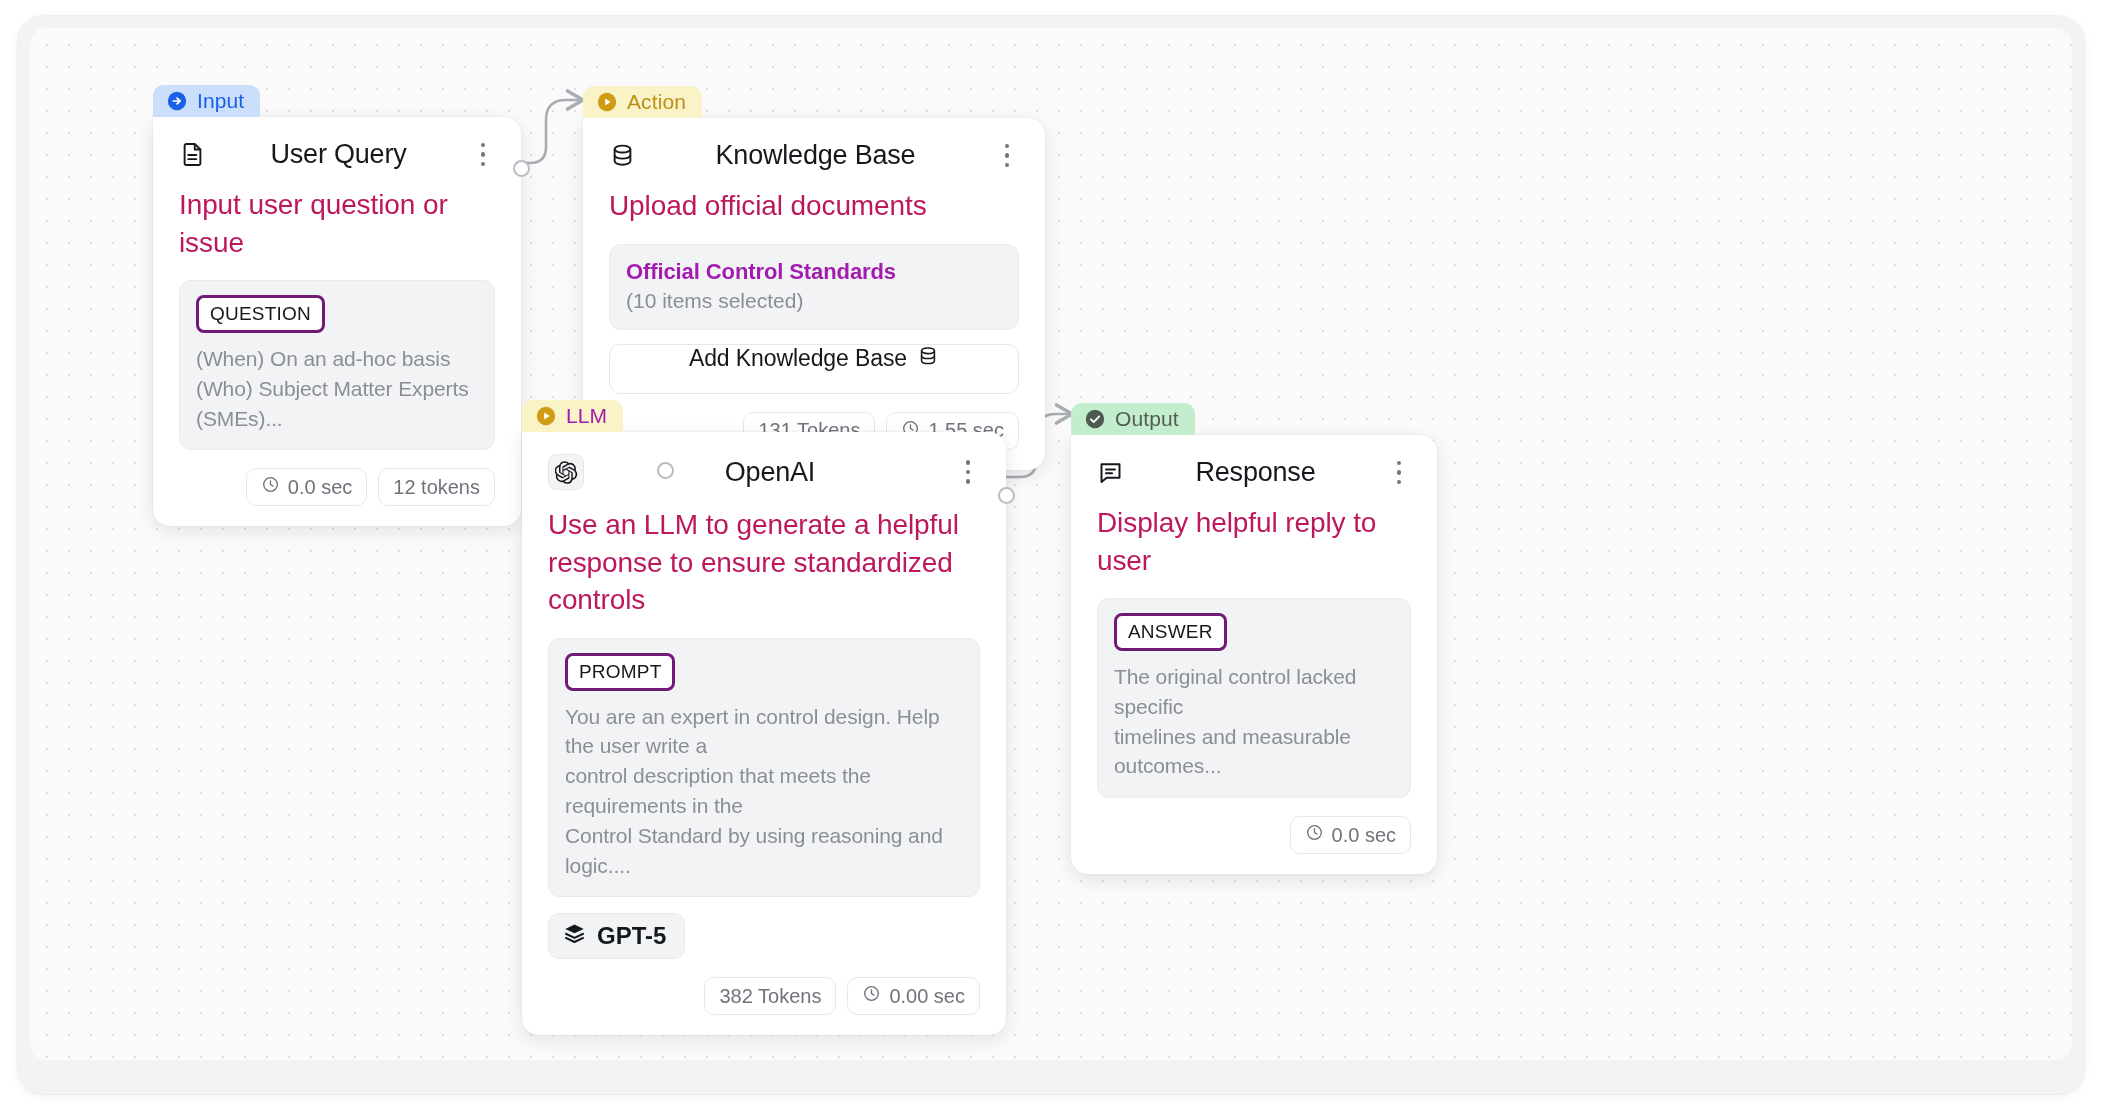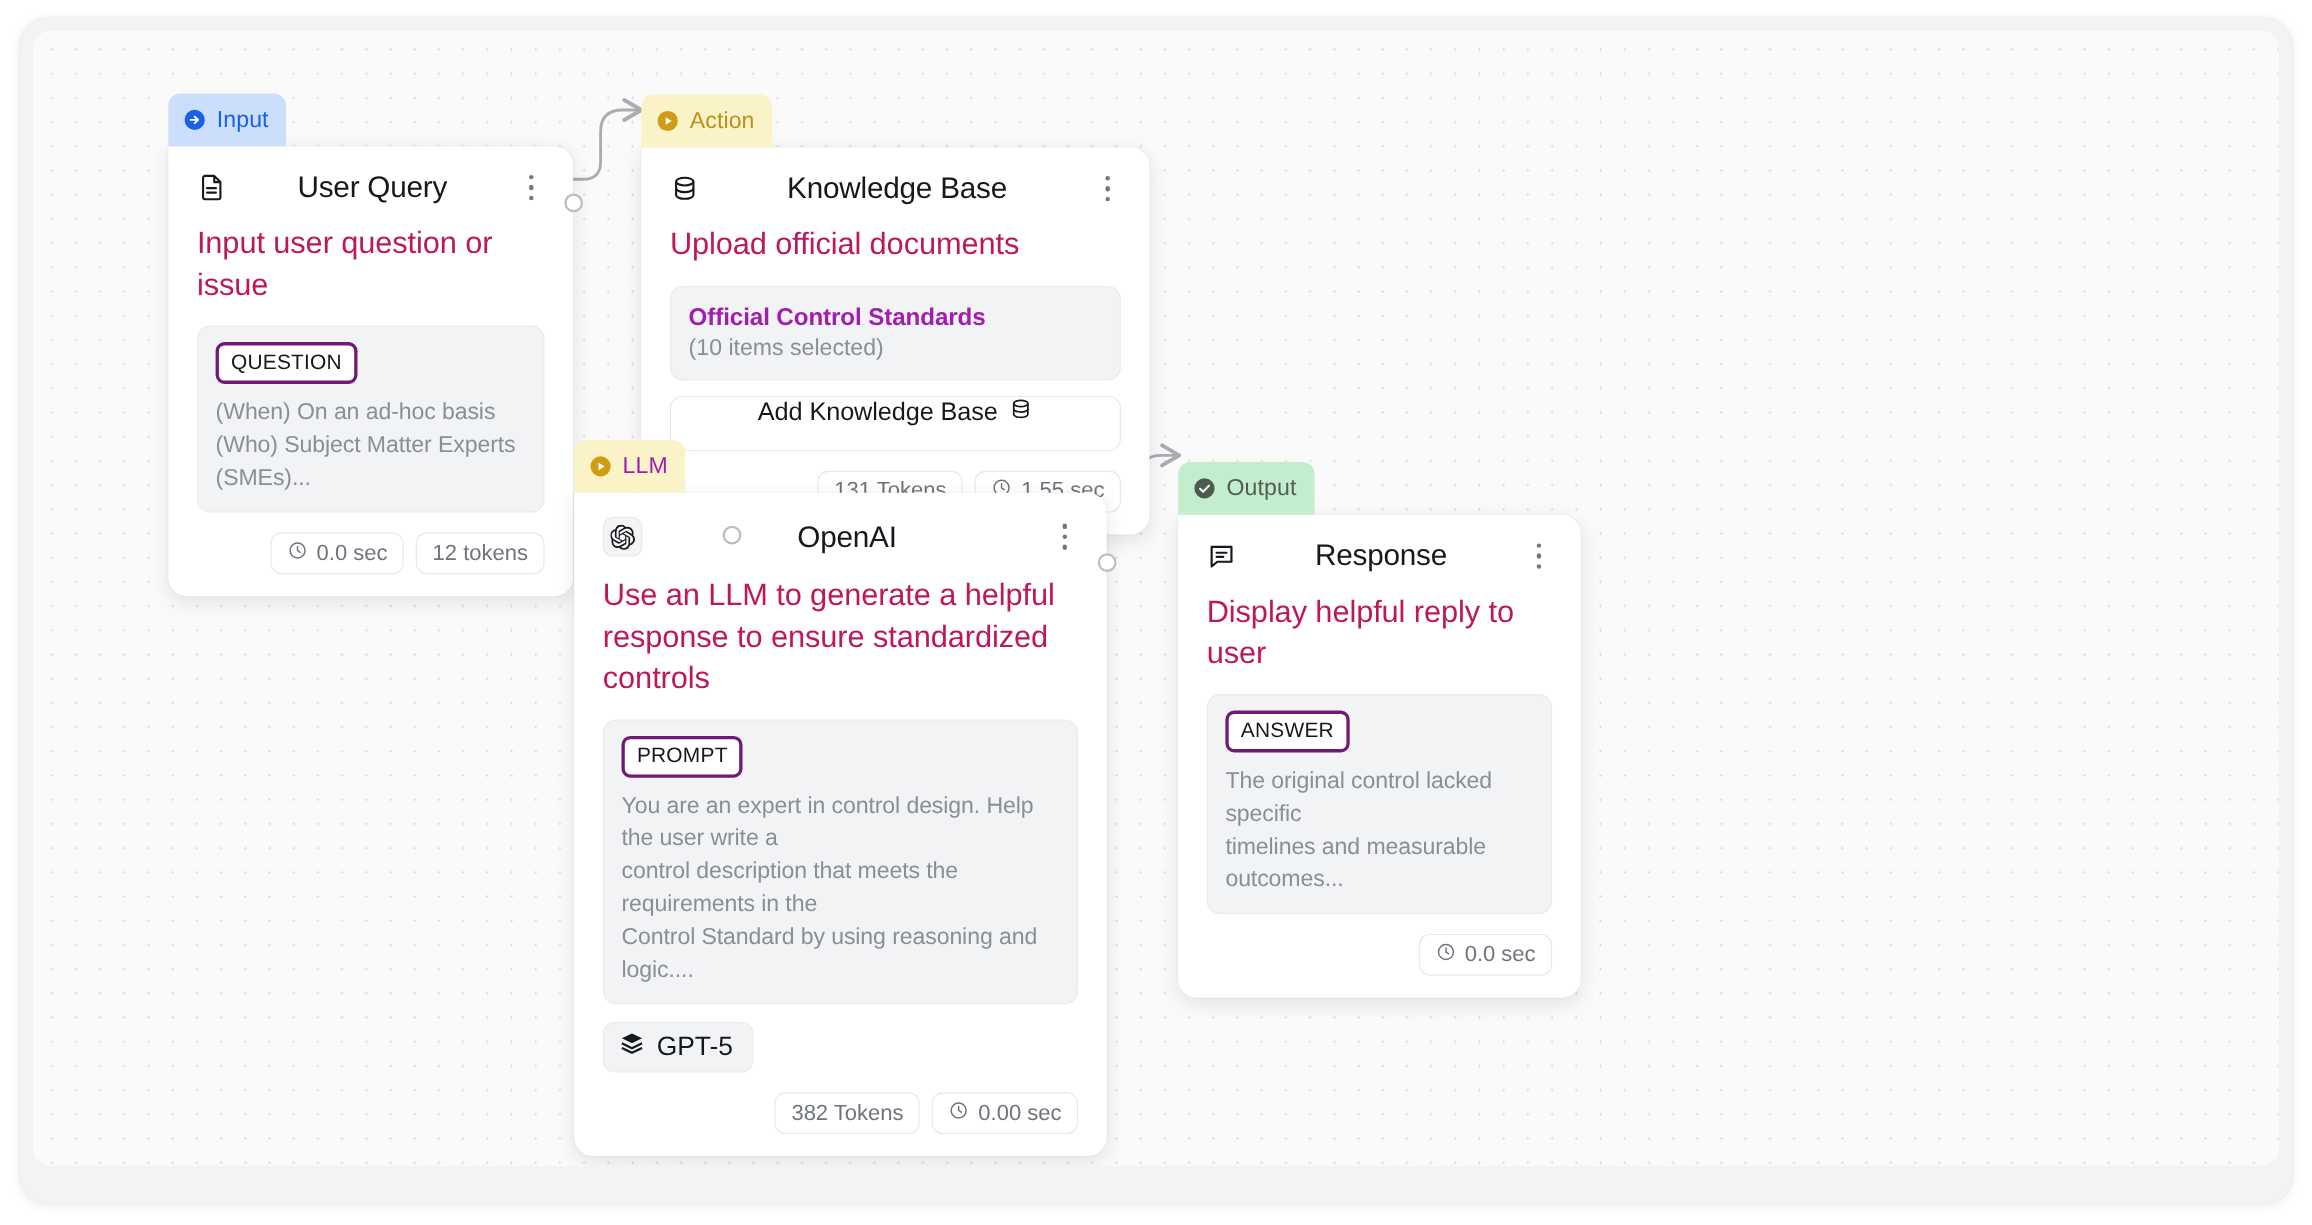--- a/index.html
+++ b/index.html
@@ -48,21 +48,21 @@
   }
 
   
   .node-wrap { position: absolute; }
 
   
   .node-badge {
     display: inline-flex;
     align-items: center;
     gap: 9px;
-    height: 48px;
+    height: 32px;
     padding: 0 16px 0 13px;
     border-radius: 11px 11px 0 0;
     font-size: 21px;
     font-weight: 500;
     letter-spacing: 0.1px;
     position: relative;
     z-index: 1;
   }
   .badge-input  { background: #cbdffc; color: #1a61e8; }
   .badge-action { background: #fbf3c8; color: #bb9016; }
@@ -172,21 +172,21 @@
     margin-top: 16px;
     display: inline-flex;
     align-items: center;
     gap: 11px;
     height: 46px;
     padding: 0 18px 0 14px;
     background: #f2f3f5;
     border: 1px solid #e9eaec;
     border-radius: 11px;
     font-size: 24px;
-    font-weight: 400;
+    font-weight: 700;
     color: #15181c;
     cursor: pointer;
   }
 
   
   .card-foot {
     display: flex;
     justify-content: flex-end;
     gap: 11px;
     margin-top: 18px;
@@ -417,21 +417,21 @@
                 <circle cx="12" cy="12" r="8.6" fill="none" stroke="#6f737b" stroke-width="1.7"></circle>
                 <path d="M12 7.4V12l3.1 2" fill="none" stroke="#6f737b" stroke-width="1.7" stroke-linecap="round"></path>
               </svg>
             </span>
             <span>0.00 sec</span>
           </span>
         </div>
       </div>
     </div>
 
-    <div class="node-wrap" style="left:1041px; top:392px; width:366px;">
+    <div class="node-wrap" style="left:1041px; top:375px; width:366px;">
       <div class="node-badge badge-output">
         <span class="badge-ico">
           <svg viewBox="0 0 24 24" width="22" height="22">
             <circle cx="12" cy="12" r="10" fill="#4d5a4f"></circle>
             <path d="M7.6 12.3l3 3 5.8-6" fill="none" stroke="#fff" stroke-width="2" stroke-linecap="round" stroke-linejoin="round"></path>
           </svg>
         </span>
         <span>Output</span>
       </div>
 

